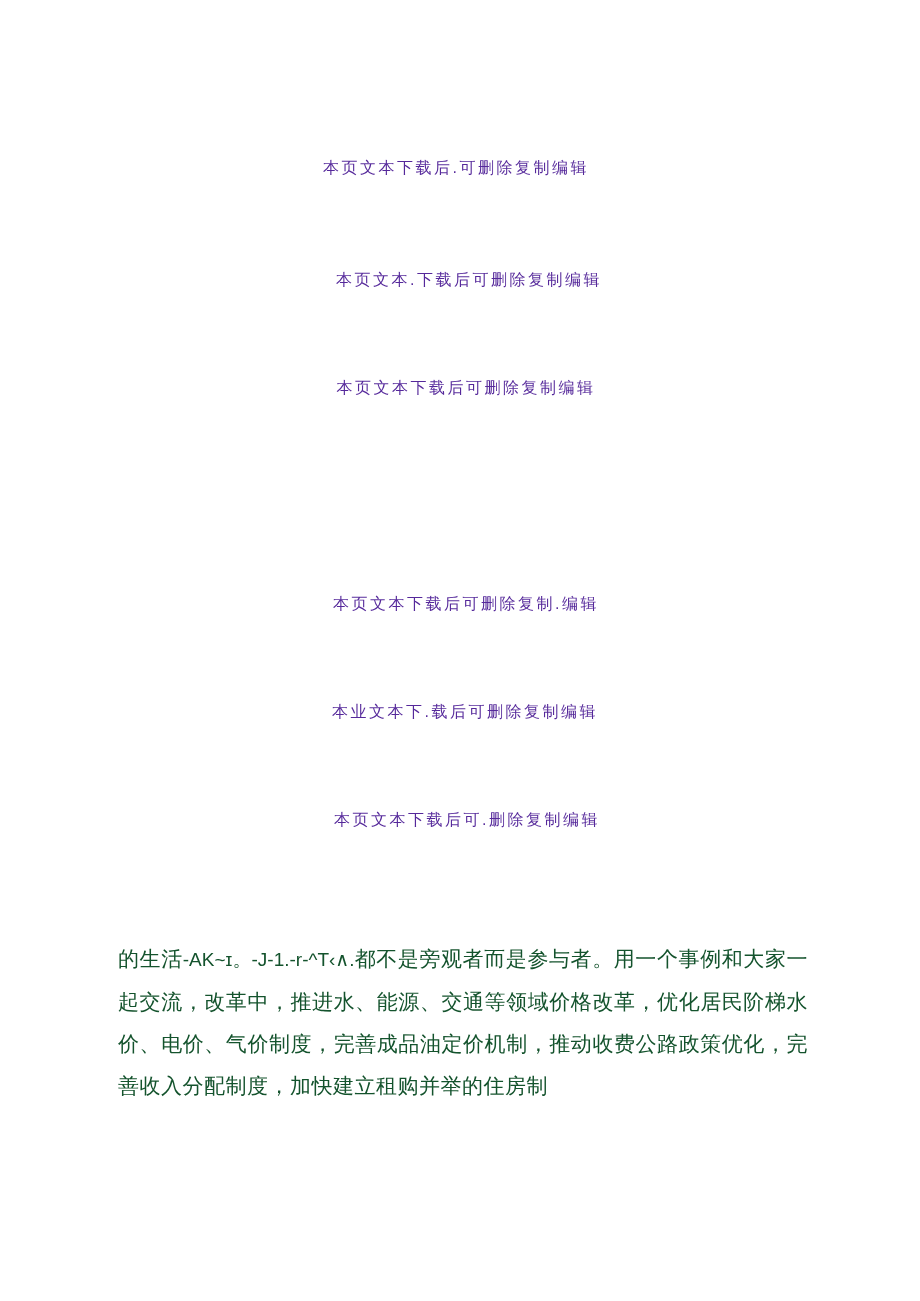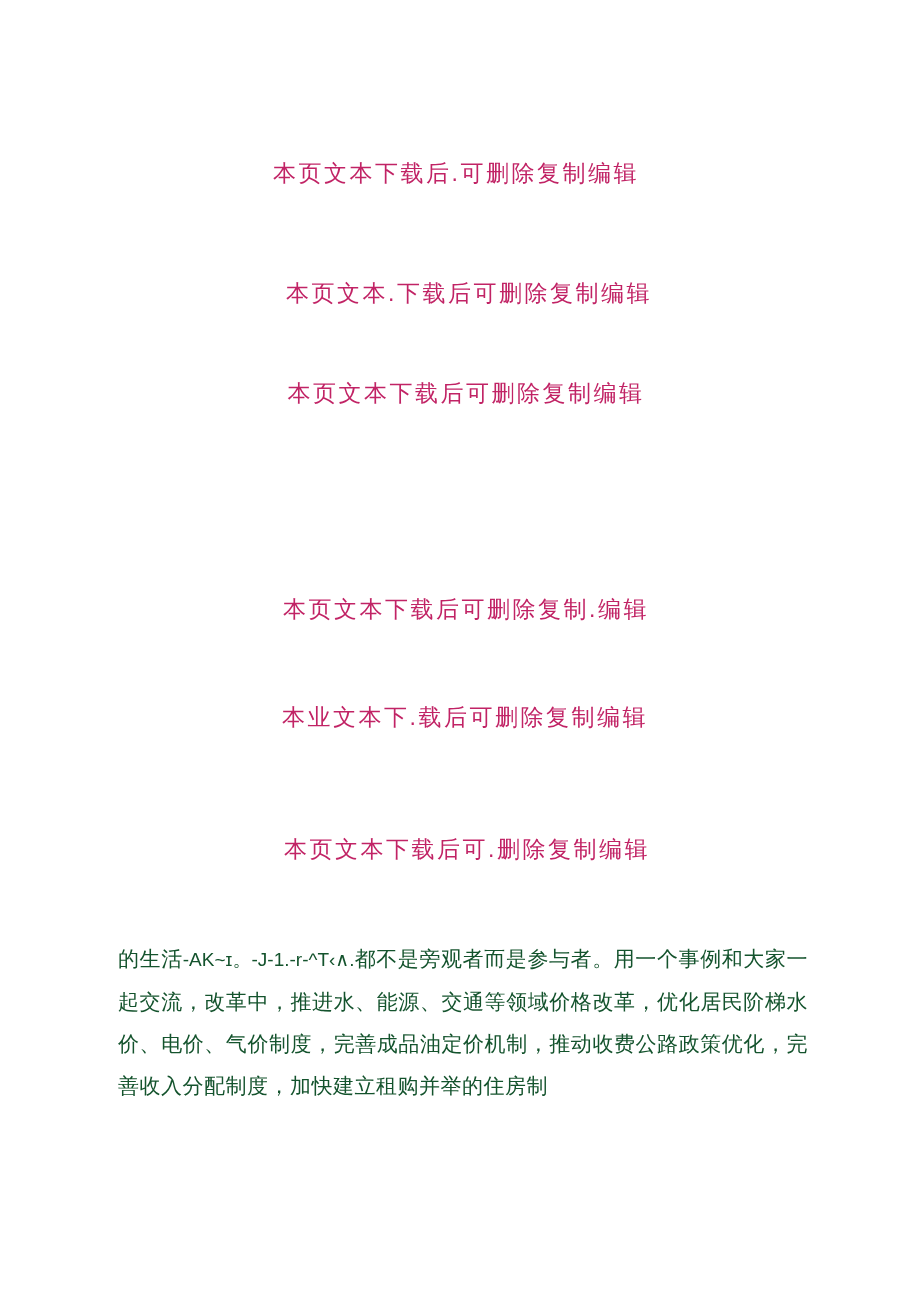--- a/index.html
+++ b/index.html
@@ -16,43 +16,43 @@
     overflow: hidden;
     box-sizing: border-box;
   }
   .watermark-block {
     position: absolute;
     left: 0;
     width: 920px;
     text-align: center;
   }
   .watermark-line {
-    color: #be185d;
-    font-size: 23px;
+    color: #4c1d95;
+    font-size: 16px;
     letter-spacing: 2.5px;
     white-space: nowrap;
     font-family: "Liberation Sans", "DejaVu Sans", sans-serif;
     font-weight: 400;
     opacity: 0.95;
   }
   .wm1 { top: 158px; }
-  .wm2 { top: 278px; text-align: center; }
+  .wm2 { top: 270px; text-align: center; }
   .wm3 { top: 378px; }
   .wm4 { top: 485px; }
   .wm5 { top: 594px; }
   .wm6 { top: 702px; }
   .wm7 { top: 810px; }
 
   .wm1 .watermark-line { padding-right: 8px; }
   .wm2 .watermark-line { padding-left: 18px; }
   .wm3 .watermark-line { padding-left: 12px; }
   .wm4 .watermark-line { padding-left: 14px; }
   .wm5 .watermark-line { padding-left: 12px; }
   .wm6 .watermark-line { padding-left: 10px; }
-  .wm7 .watermark-line { padding-left: 14px; margin-top: 24px; }
+  .wm7 .watermark-line { padding-left: 14px; }
 
   .body-text {
     position: absolute;
     left: 118px;
     top: 938px;
     width: 690px;
     color: #14532d;
     font-size: 21px;
     line-height: 42px;
     text-align: justify;

